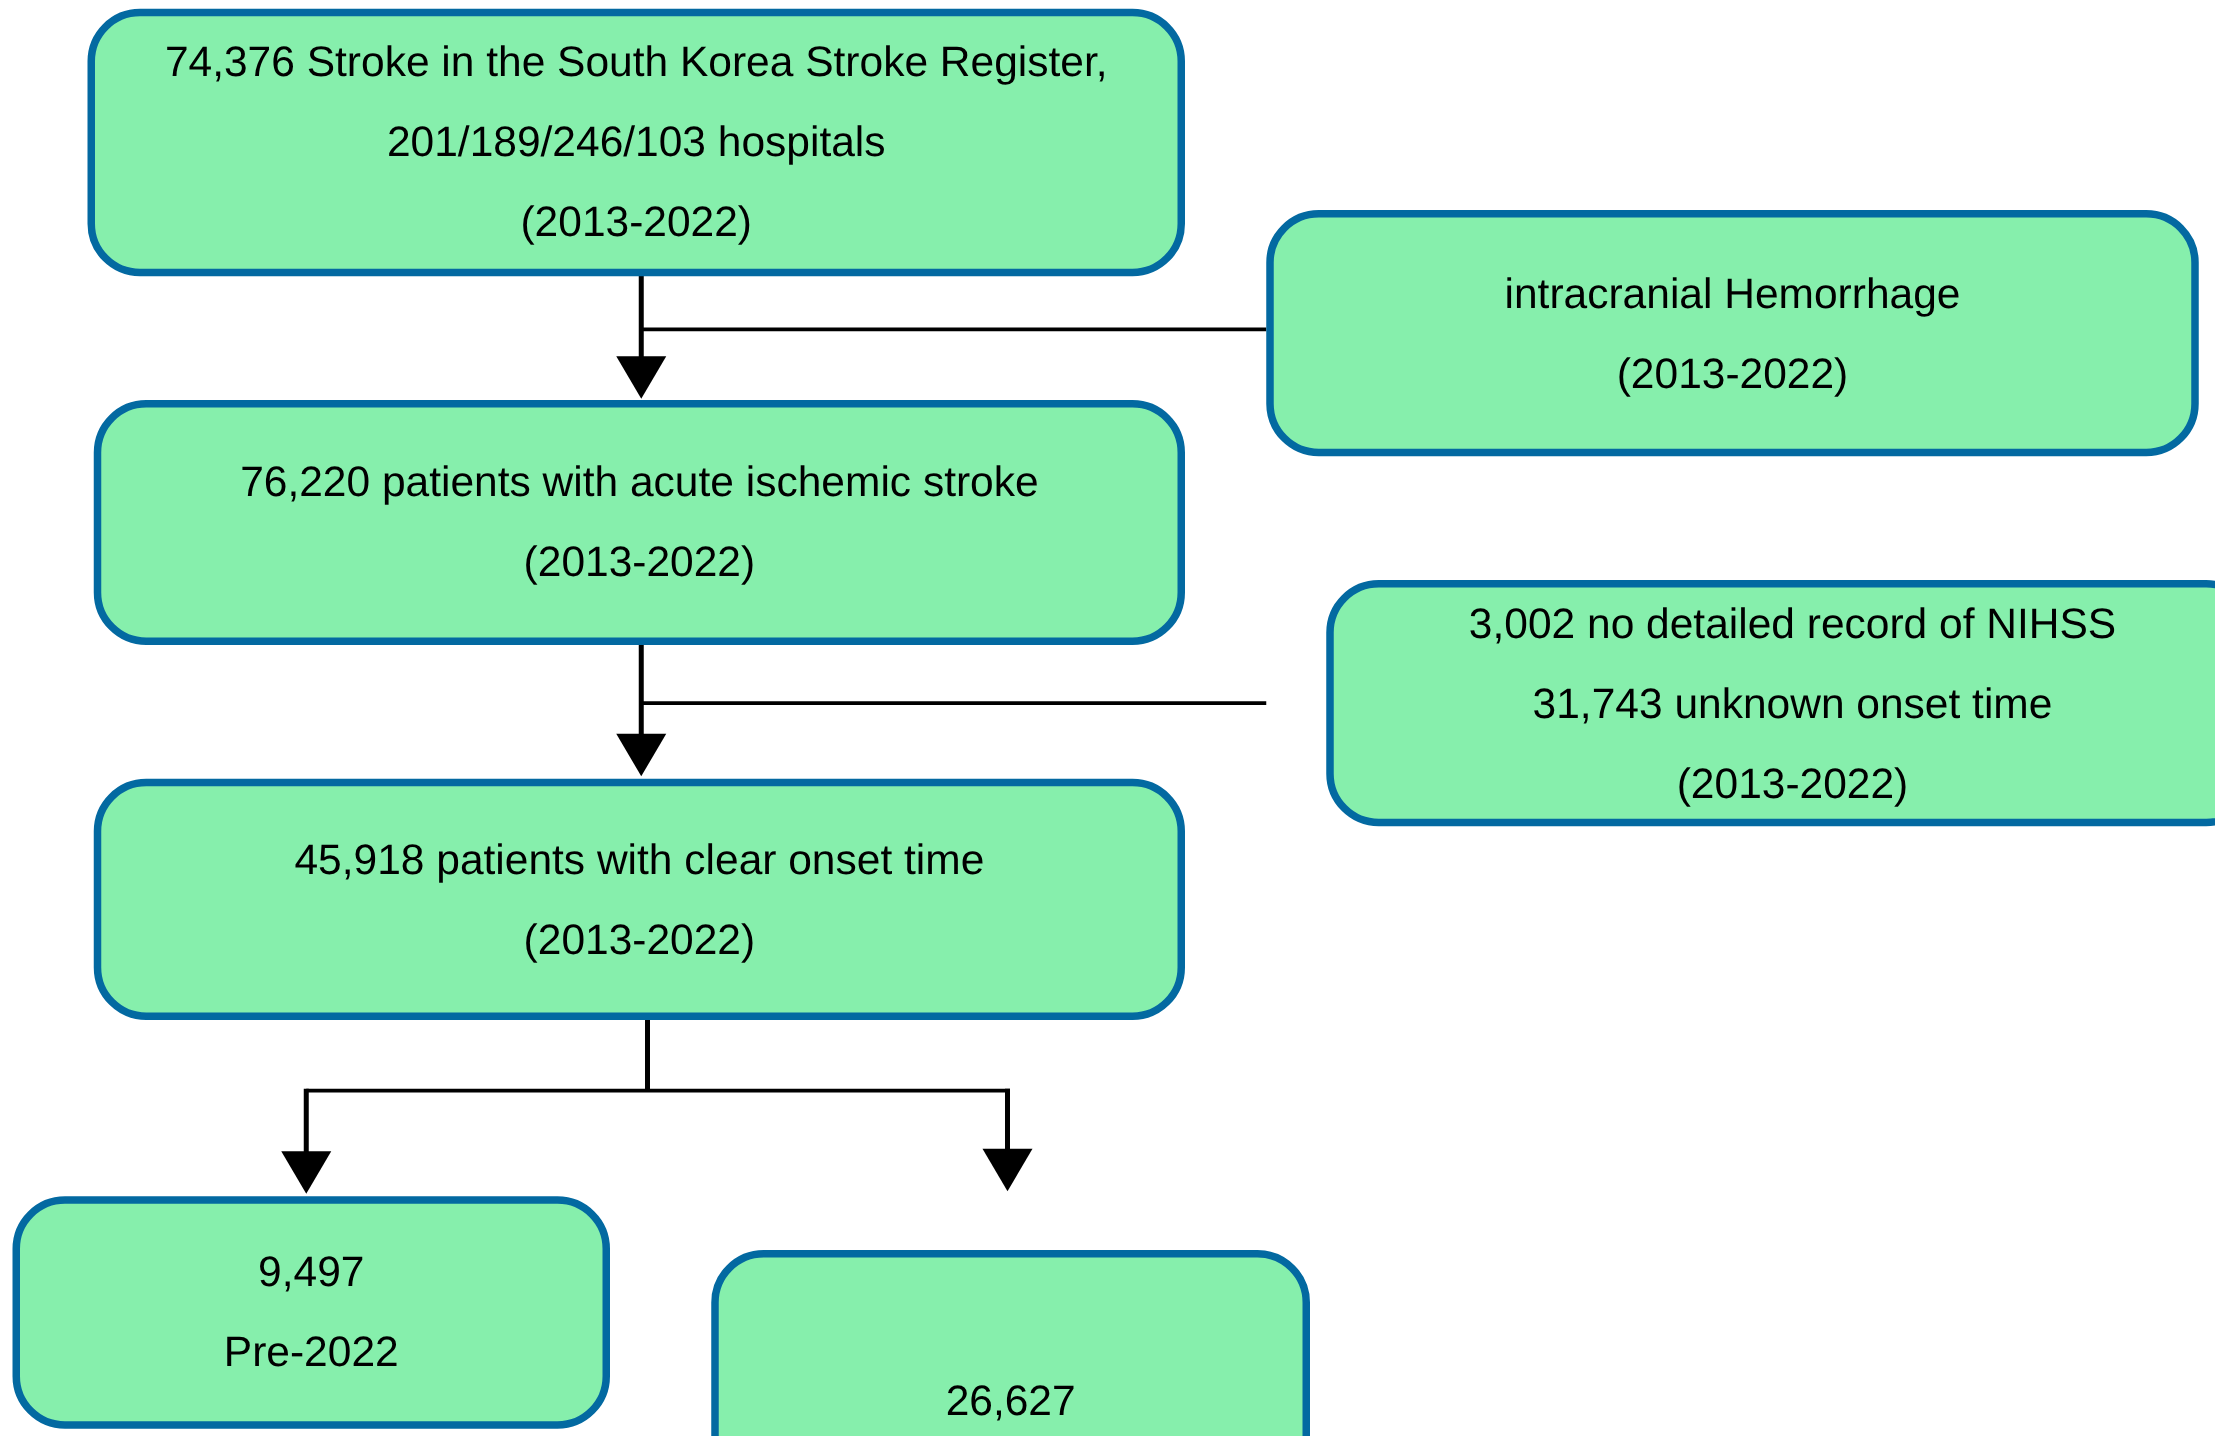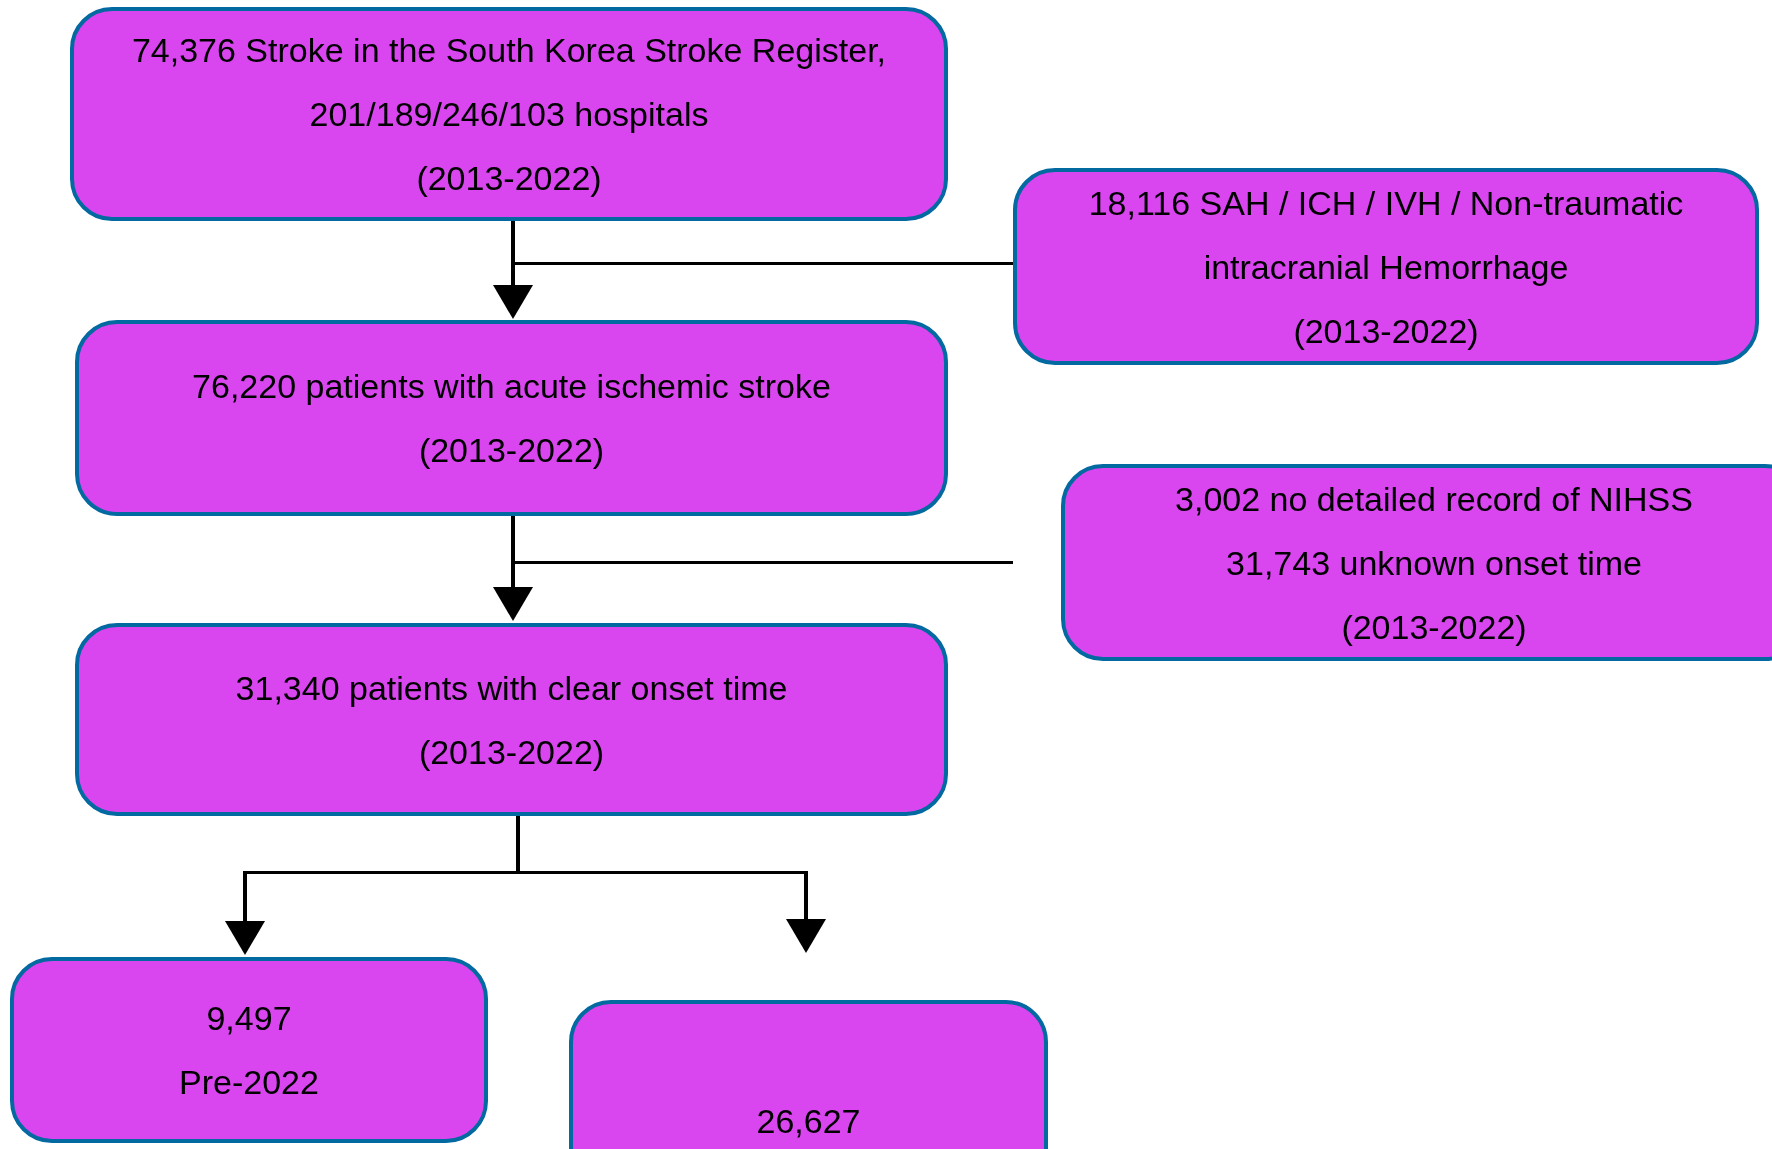--- a/index.html
+++ b/index.html
@@ -11,22 +11,22 @@
     position: relative;
     width: 1772px;
     height: 1149px;
     background: #ffffff;
     font-family: "Liberation Sans", "DejaVu Sans", sans-serif;
     color: #000000;
   }
   .flow-box {
     position: absolute;
     box-sizing: border-box;
-    background: #d946ef;
-    border: 4px solid #0369a1;
+    background: #86efac;
+    border: 6px solid #0369a1;
     border-radius: 42px;
     display: flex;
     flex-direction: column;
     align-items: center;
     justify-content: center;
     text-align: center;
     font-size: 34px;
     line-height: 64px;
     z-index: 2;
   }
@@ -96,38 +96,37 @@
   <div class="arrow-down" id="arrow-left"></div>
   <div class="arrow-down" id="arrow-right"></div>
 
   <div class="flow-box" id="box-register">
     <span class="box-line">74,376 Stroke in the South Korea Stroke Register,</span>
     <span class="box-line">201/189/246/103 hospitals</span>
     <span class="box-line">(2013-2022)</span>
   </div>
 
   <div class="flow-box" id="box-hemorrhage">
-    <span class="box-line">18,116 SAH / ICH / IVH / Non-traumatic</span>
     <span class="box-line">intracranial Hemorrhage</span>
     <span class="box-line">(2013-2022)</span>
   </div>
 
   <div class="flow-box" id="box-ischemic">
     <span class="box-line">76,220 patients with acute ischemic stroke</span>
     <span class="box-line">(2013-2022)</span>
   </div>
 
   <div class="flow-box" id="box-excluded">
     <span class="box-line">3,002 no detailed record of NIHSS</span>
     <span class="box-line">31,743 unknown onset time</span>
     <span class="box-line">(2013-2022)</span>
   </div>
 
   <div class="flow-box" id="box-clearonset">
-    <span class="box-line">31,340 patients with clear onset time</span>
+    <span class="box-line">45,918 patients with clear onset time</span>
     <span class="box-line">(2013-2022)</span>
   </div>
 
   <div class="flow-box" id="box-pre2015">
     <span class="box-line">9,497</span>
     <span class="box-line">Pre-2022</span>
   </div>
 
   <div class="flow-box" id="box-post2015">
     <span class="box-line">26,627</span>

